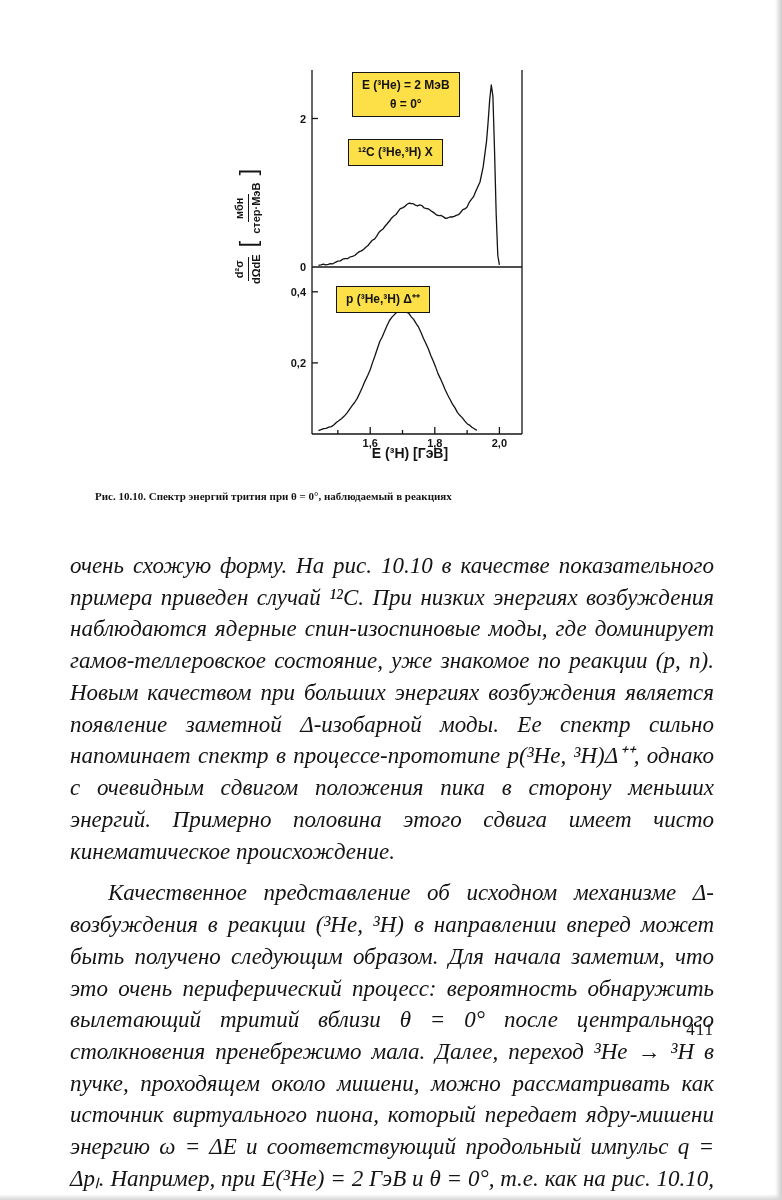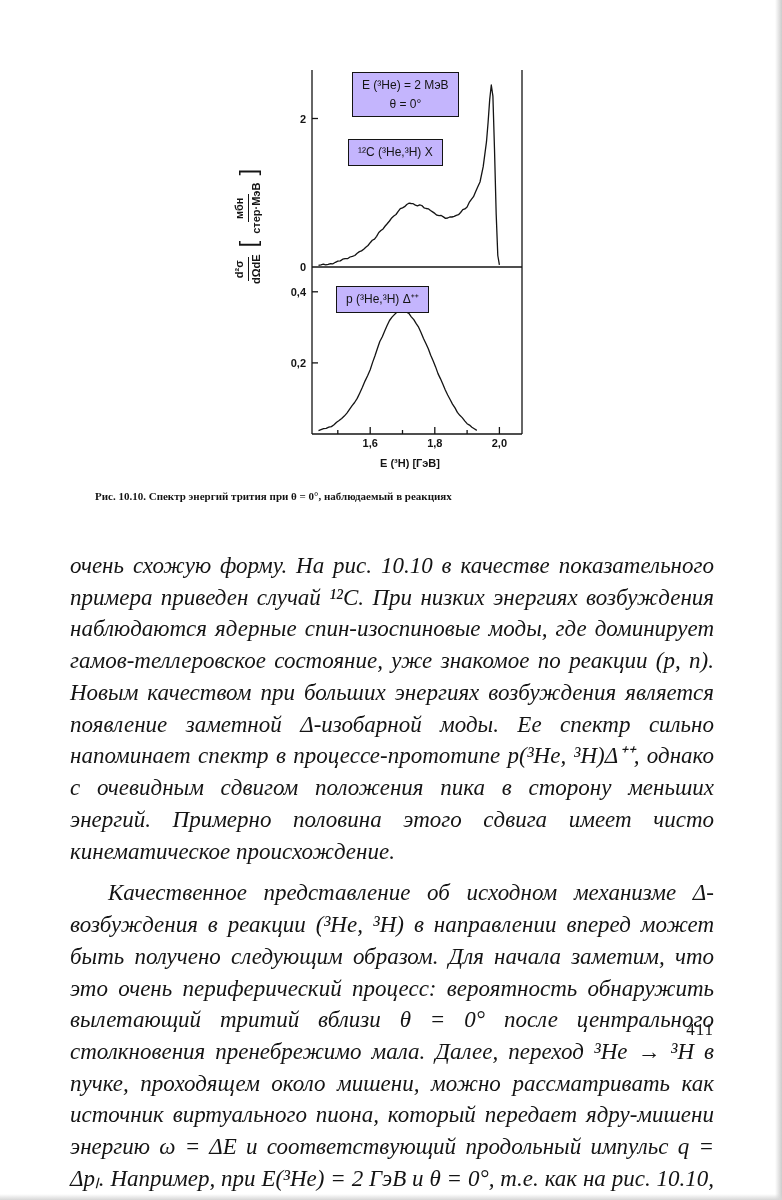--- a/index.html
+++ b/index.html
@@ -18,37 +18,37 @@
   }
 
   
   .fig-svg{position:absolute;left:278px;top:62px;}
   .fig-svg line{stroke:#141414;stroke-width:1.3;}
   .fig-svg polyline{fill:none;stroke:#141414;stroke-width:1.3;stroke-linejoin:round;}
   .fig-svg text{
     font-family:"Liberation Sans",sans-serif;font-size:11px;font-weight:bold;fill:#141414;
   }
   .plot-box{
-    position:absolute;border:1.6px solid #141414;background:#c4b5fd;
-    font-family:"Liberation Sans",sans-serif;font-weight:normal;font-size:12px;
+    position:absolute;border:1.6px solid #141414;background:#fde047;
+    font-family:"Liberation Sans",sans-serif;font-weight:bold;font-size:12px;
     text-align:center;padding:3px 9px;line-height:1.55;white-space:nowrap;
   }
   .ylabel{
     position:absolute;left:148px;top:212px;width:200px;height:32px;
     display:flex;align-items:center;justify-content:center;gap:4px;
     transform:rotate(-90deg);transform-origin:center;
     font-family:"Liberation Sans",sans-serif;font-size:11px;font-weight:bold;white-space:nowrap;
   }
   .frac{display:inline-flex;flex-direction:column;align-items:center;line-height:1.2;}
   .frac .num{border-bottom:1.2px solid #141414;padding:0 3px 1px;}
   .frac .den{padding:1px 3px 0;}
   .bracket{font-size:24px;font-weight:normal;line-height:1;}
   .xlabel{
-    position:absolute;left:300px;top:457px;width:220px;text-align:center;
-    font-family:"Liberation Sans",sans-serif;font-size:11px;font-weight:bold;
+    position:absolute;left:300px;top:445px;width:220px;text-align:center;
+    font-family:"Liberation Sans",sans-serif;font-size:14px;font-weight:bold;
   }
 
   
   .caption{
     position:absolute;left:95px;top:488px;width:606px;
     font-size:11px;font-weight:bold;line-height:1.5;
   }
   .caption .it{font-style:italic;}
 
   

